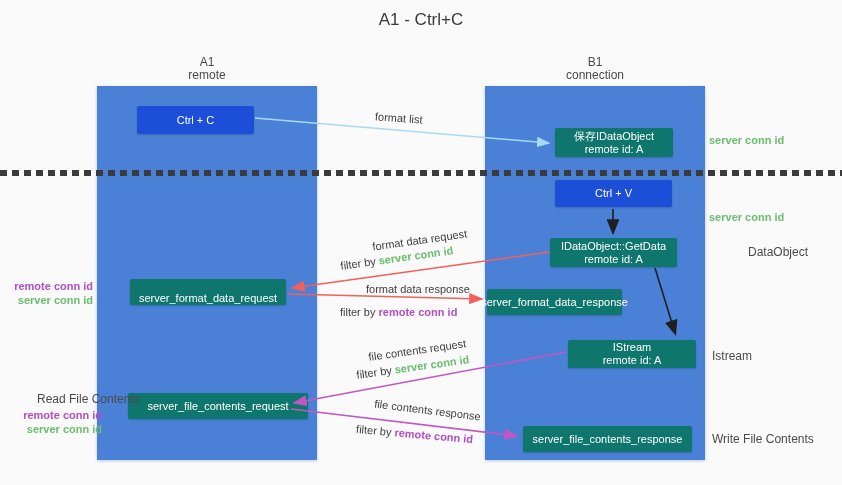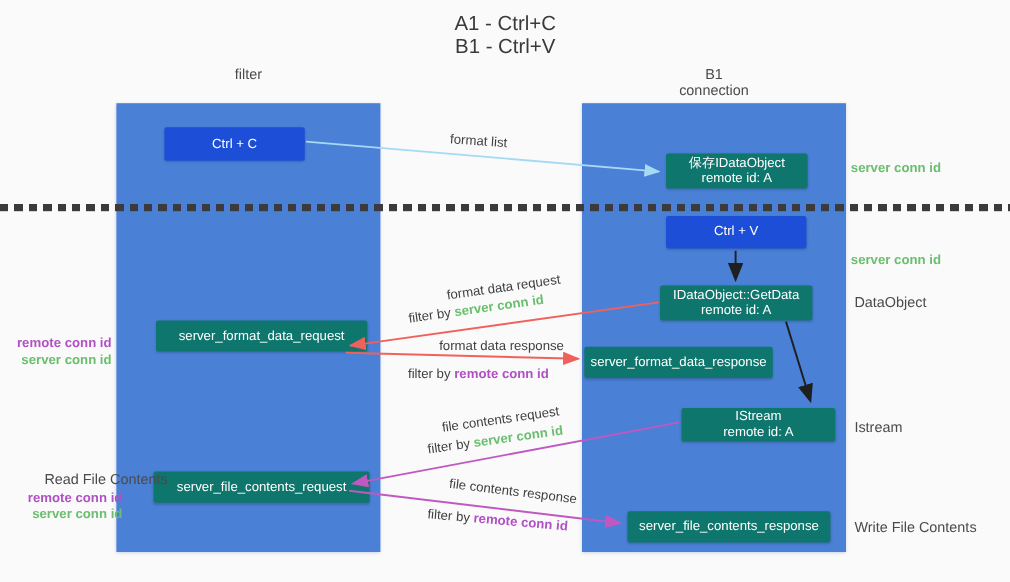--- a/index.html
+++ b/index.html
@@ -28,33 +28,33 @@
   .node{position:absolute;display:flex;align-items:center;justify-content:center;
         flex-direction:column;color:#fff;font-size:11px;text-align:center;
         line-height:13px;border-radius:2px;z-index:4;
         box-shadow:0 1px 2px rgba(0,0,0,0.18);}
   .green{background:#1d4ed8;}
   .orange{background:#0f766e;}
   #ctrl-c{left:137px;top:106px;width:117px;height:28px;}
   #save-obj{left:555px;top:128px;width:118px;height:29px;}
   #ctrl-v{left:555px;top:180px;width:117px;height:27px;z-index:6;}
   #getdata{left:550px;top:238px;width:127px;height:29px;}
-  #fmt-req{left:130px;top:267px;width:176px;height:26px;}
-  #fmt-res{left:487px;top:289px;width:157px;height:26px;}
+  #fmt-req{left:130px;top:279px;width:156px;height:26px;justify-content:flex-end;}
+  #fmt-res{left:487px;top:289px;width:135px;height:26px;}
   #istream-node{left:568px;top:340px;width:128px;height:28px;}
   #file-req{left:128px;top:393px;width:180px;height:26px;}
   #file-res{left:523px;top:426px;width:169px;height:26px;}
   
   .ann{position:absolute;font-size:11px;white-space:nowrap;z-index:6;}
   .green-txt{color:#6abe6e;font-weight:bold;}
   .purple-txt{color:#b14fc4;font-weight:bold;}
   .gray-txt{color:#4a4a4a;font-size:12px;font-weight:normal;}
   #ann-server-top{left:709px;top:134px;}
   #ann-server-mid{left:709px;top:211px;}
-  #ann-dataobject{left:712px;top:245px;}
+  #ann-dataobject{left:748px;top:245px;}
   #ann-istream{left:712px;top:349px;}
   #ann-write{left:712px;top:432px;}
   #ann-left-1{left:0;width:93px;top:279px;text-align:right;line-height:14px;}
   #ann-read{left:6px;top:392px;margin-left:31px;}
   #ann-left-2{left:0;width:102px;top:408px;text-align:right;line-height:14px;}
   
   .edge{position:absolute;font-size:11px;color:#3f3f3f;white-space:nowrap;z-index:6;}
   #lbl-format-list{left:375px;top:112px;transform:rotate(4deg);}
   #lbl-fdr{left:372px;top:234px;transform:rotate(-8deg);}
   #lbl-fbs1{left:340px;top:252px;transform:rotate(-8deg);}
@@ -65,25 +65,25 @@
   #lbl-fcres{left:374px;top:404px;transform:rotate(7deg);}
   #lbl-fbr2{left:356px;top:428px;transform:rotate(5deg);}
   
   #arrows{position:absolute;left:0;top:0;z-index:5;pointer-events:none;}
 </style>
 </head>
 <body>
 
 <div class="title">
   <div>A1 - Ctrl+C</div>
-  <div>B1 - Ctrl+V</div>
 </div>
 
 <div class="lane-head left">
-  <div>filter</div>
+  <div>A1</div>
+  <div>remote</div>
 </div>
 <div class="lane-head right">
   <div>B1</div>
   <div>connection</div>
 </div>
 
 <div class="lane left"></div>
 <div class="lane right"></div>
 
 <div class="divider"></div>

